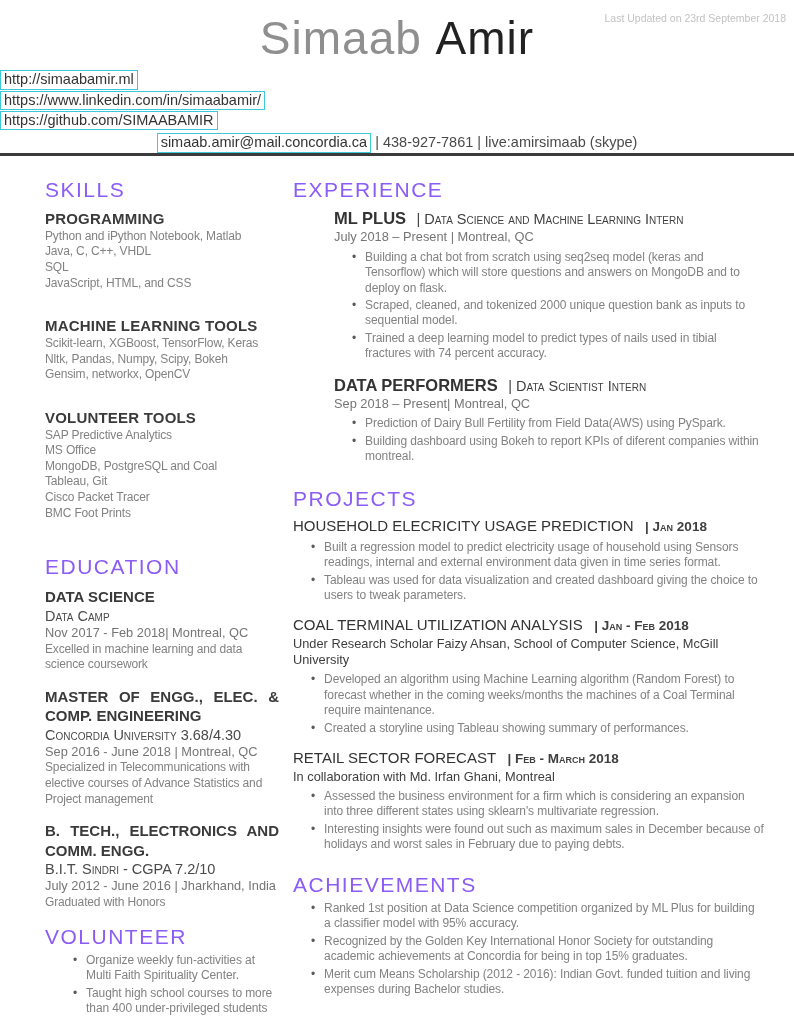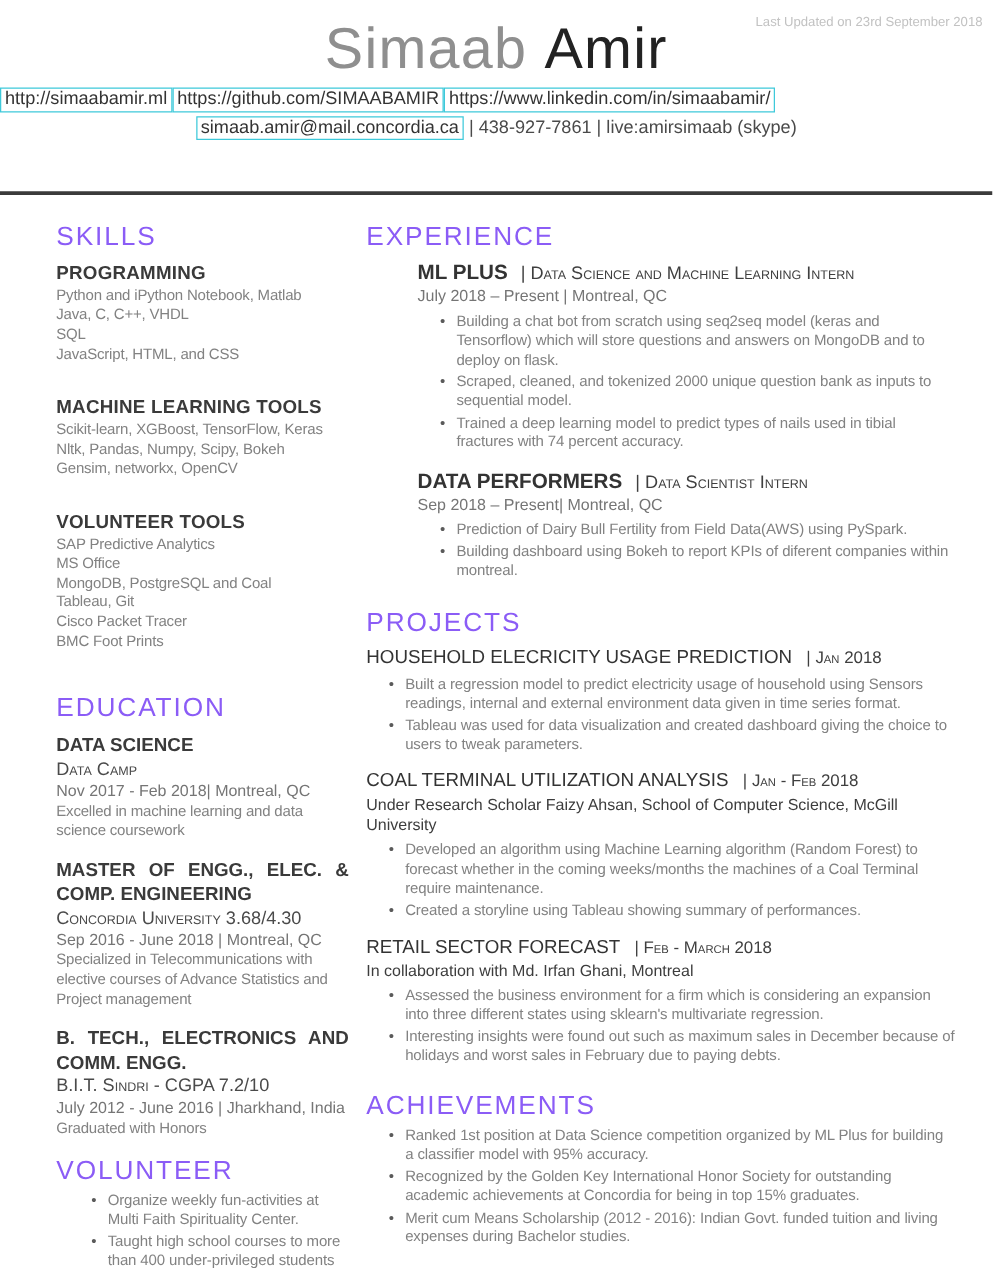--- a/index.html
+++ b/index.html
@@ -5,21 +5,21 @@
   html,body{margin:0;padding:0;background:#ffffff;}
   body{
     width:794px;height:1028px;position:relative;overflow:hidden;
     font-family:"Liberation Sans", sans-serif;color:#7f7f7f;
   }
   .last-updated{position:absolute;top:12px;right:8px;font-size:10.5px;color:#c2c2c2;}
   .header{text-align:center;padding-top:14px;}
   .name{font-size:46px;line-height:1.05;letter-spacing:1px;}
   .name .first{font-weight:200;color:#8f8f8f;}
   .name .last{font-weight:300;color:#222222;}
-  .links{margin-top:7px;display:flex;flex-direction:row;align-items:flex-end;}
+  .links{margin-top:7px;display:flex;flex-direction:column;align-items:flex-start;}
   .link-box{
     display:inline-block;border:1px solid #3ec9da;padding:0 3px;margin-top:1px;
     font-size:14.5px;color:#333333;line-height:1.2;
   }
   .contact-line{margin-top:2px;font-size:14.5px;color:#4a4a4a;}
   .contact-line .link-box{font-size:14.5px;}
   .divider{position:absolute;left:0;top:153px;width:794px;height:3px;background:#3b3b3b;}
   .columns{position:absolute;top:178px;left:45px;right:30px;display:flex;gap:14px;}
   .col-left{width:234px;flex:none;}
   .col-right{flex:1;min-width:0;}
@@ -46,38 +46,38 @@
   .bullet::before{content:"\2022";color:#5a5a5a;margin-right:9px;flex:none;}
   
   .xp-entry{margin-top:7px;margin-left:41px;}
   .xp-entry + .xp-entry{margin-top:14px;}
   .company{font-size:16.5px;font-weight:700;color:#333333;line-height:1.2;display:inline;}
   .role{font-size:14.5px;font-variant:small-caps;color:#3f3f3f;margin-left:6px;display:inline;}
   .proj-title{margin-top:22px;}
   .proj-entry{margin-top:6px;}
   .proj-entry + .proj-entry{margin-top:13px;}
   .proj-name{font-size:15px;font-weight:400;color:#333333;display:inline;line-height:1.25;}
-  .proj-date{font-size:13.5px;font-variant:small-caps;color:#3f3f3f;margin-left:7px;display:inline;}
+  .proj-date{font-size:13.5px;font-variant:small-caps;color:#3f3f3f;margin-left:7px;display:inline;font-weight:bold;}
   .subtitle{font-size:12.8px;color:#3d3d3d;line-height:1.25;margin-top:1px;}
   .ach-title{margin-top:20px;}
 </style>
 </head>
 <body>
 
 <div class="last-updated">Last Updated on 23rd September 2018</div>
 
 <div class="header">
   <div class="name">
     <span class="first">Simaab</span>
     <span class="last">Amir</span>
   </div>
   <div class="links">
     <span class="link-box">http://simaabamir.ml</span>
+    <span class="link-box">https://www.linkedin.com/in/simaabamir/</span>
     <span class="link-box">https://github.com/SIMAABAMIR</span>
-    <span class="link-box">https://www.linkedin.com/in/simaabamir/</span>
   </div>
   <div class="contact-line">
     <span class="link-box">simaab.amir@mail.concordia.ca</span><span> | 438-927-7861 | live:amirsimaab (skype)</span>
   </div>
 </div>
 
 <div class="divider"></div>
 
 <div class="columns">
 

